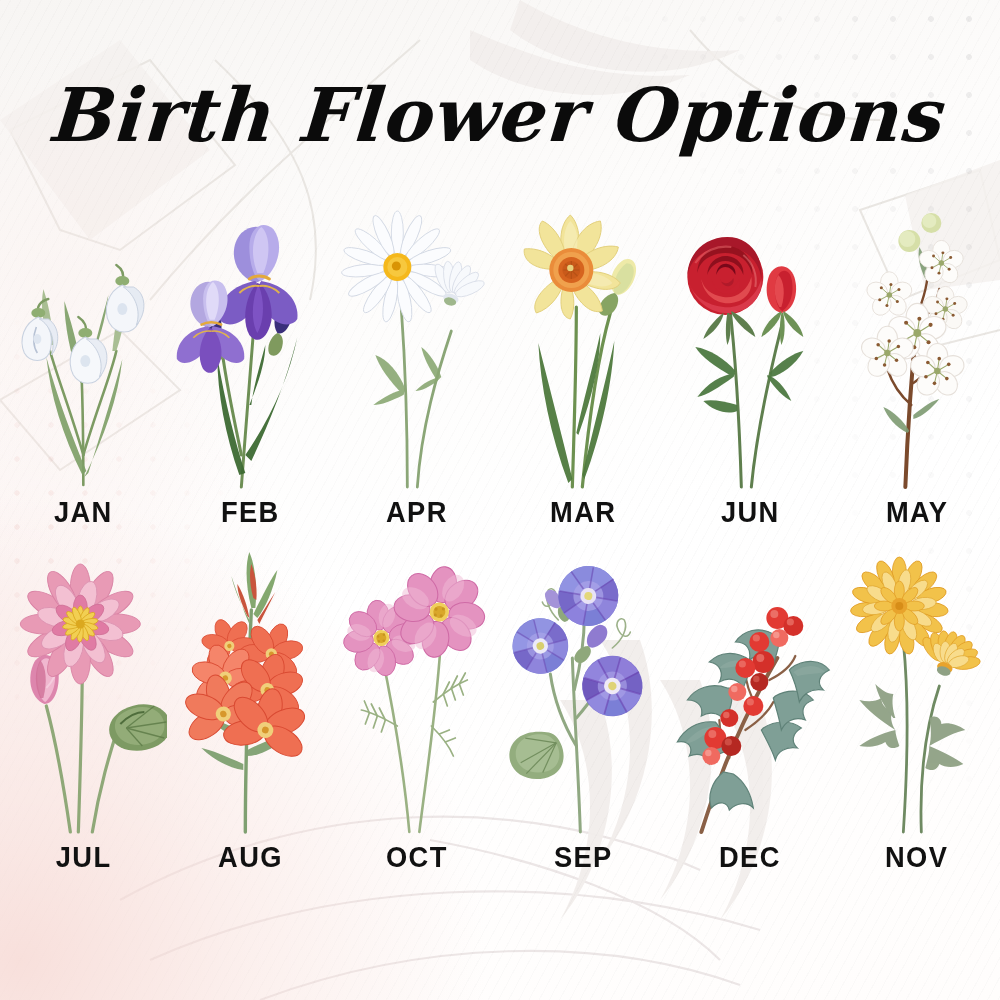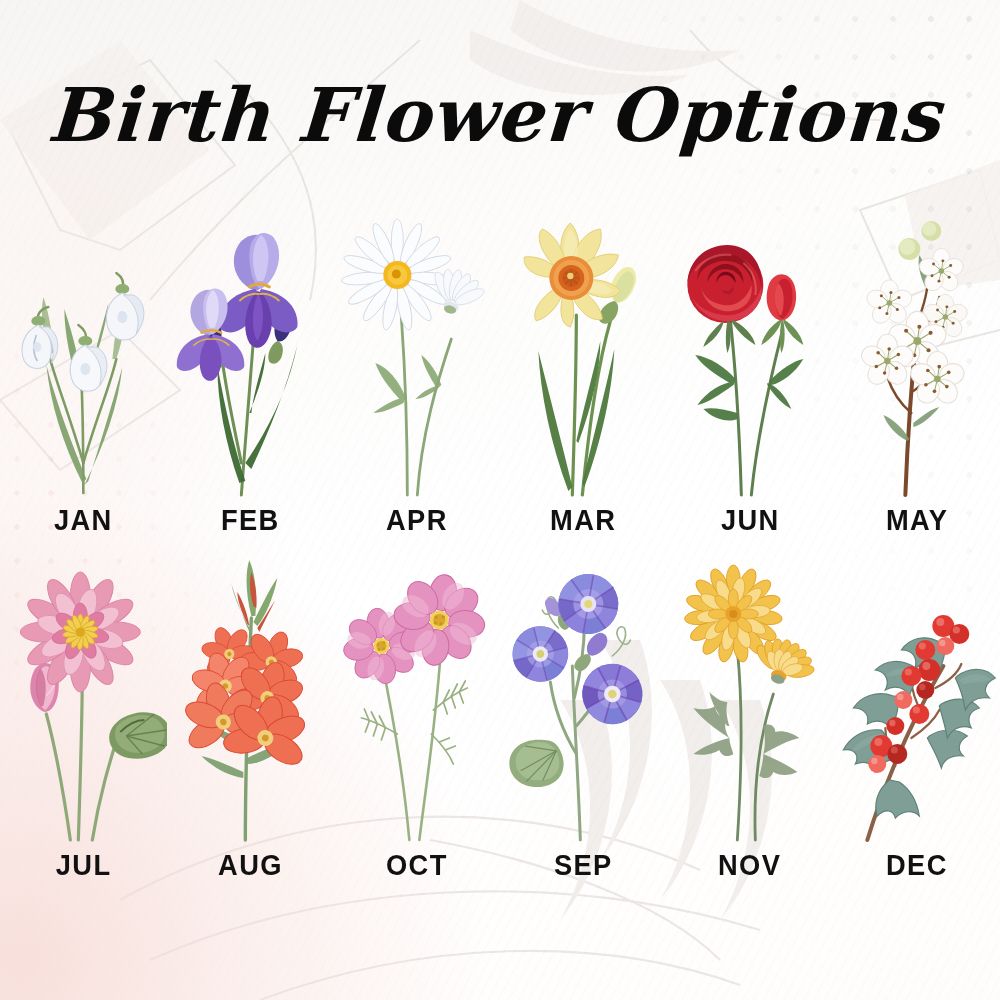--- a/index.html
+++ b/index.html
@@ -72,21 +72,21 @@
     display:flex;
     width:1000px;
     height:345px;
   }
   .cell{
     flex:1 1 0;
     position:relative;
     display:flex;
     flex-direction:column;
     align-items:center;
-    justify-content:center;
+    justify-content:flex-start;
   }
   .art{
     width:100%;
     height:285px;
     display:block;
   }
   .art svg{display:block;width:100%;height:100%;}
   .month{
     font-family:"Liberation Sans",sans-serif;
     font-weight:700;
@@ -977,106 +977,20 @@
               </g>
             </g>
           </svg>
         </div>
         <div class="month">SEP</div>
       </div>
 
       <div class="cell">
         <div class="art">
           <svg viewBox="0 0 166 285">
-            <g stroke="#6f8a62" stroke-width="2.8" fill="none" stroke-linecap="round">
-              <path d="M70 282 C 74 220 76 150 70 92"></path>
-              <path d="M88 282 C 86 226 92 178 106 136"></path>
-            </g>
-
-            <g fill="#8fa184" opacity=".95">
-              <path d="M62 180 C 46 170 34 160 26 150 C 34 152 42 152 48 148 C 48 156 54 160 60 160 C 56 166 58 174 62 180 Z"></path>
-              <path d="M62 180 C 46 184 34 190 26 196 C 36 198 46 196 52 192 C 54 198 60 200 66 196 C 64 190 62 184 62 180 Z"></path>
-              <path d="M60 168 C 50 156 44 144 42 134 C 48 140 54 144 60 144 C 58 152 60 162 62 168 Z"></path>
-              <path d="M96 196 C 110 188 122 182 132 180 C 124 174 114 172 108 174 C 108 168 102 164 96 168 C 98 178 98 188 96 196 Z"></path>
-              <path d="M96 196 C 110 202 122 208 130 214 C 122 218 112 218 106 214 C 104 220 98 222 92 218 C 94 210 96 202 96 196 Z"></path>
-            </g>
-
-            <g transform="translate(66,56)">
-              <g fill="#f2c24a" stroke="#e09b22" stroke-width=".8">
-                <ellipse cx="0" cy="-34" rx="7" ry="15"></ellipse>
-                <ellipse cx="0" cy="-34" rx="7" ry="15" transform="rotate(24)"></ellipse>
-                <ellipse cx="0" cy="-34" rx="7" ry="15" transform="rotate(48)"></ellipse>
-                <ellipse cx="0" cy="-34" rx="7" ry="15" transform="rotate(72)"></ellipse>
-                <ellipse cx="0" cy="-34" rx="7" ry="15" transform="rotate(96)"></ellipse>
-                <ellipse cx="0" cy="-34" rx="7" ry="15" transform="rotate(120)"></ellipse>
-                <ellipse cx="0" cy="-34" rx="7" ry="15" transform="rotate(144)"></ellipse>
-                <ellipse cx="0" cy="-34" rx="7" ry="15" transform="rotate(168)"></ellipse>
-                <ellipse cx="0" cy="-34" rx="7" ry="15" transform="rotate(192)"></ellipse>
-                <ellipse cx="0" cy="-34" rx="7" ry="15" transform="rotate(216)"></ellipse>
-                <ellipse cx="0" cy="-34" rx="7" ry="15" transform="rotate(240)"></ellipse>
-                <ellipse cx="0" cy="-34" rx="7" ry="15" transform="rotate(264)"></ellipse>
-                <ellipse cx="0" cy="-34" rx="7" ry="15" transform="rotate(288)"></ellipse>
-                <ellipse cx="0" cy="-34" rx="7" ry="15" transform="rotate(312)"></ellipse>
-                <ellipse cx="0" cy="-34" rx="7" ry="15" transform="rotate(336)"></ellipse>
-              </g>
-              <g fill="#f8dc8c" stroke="#e2ab36" stroke-width=".8">
-                <ellipse cx="0" cy="-24" rx="6" ry="13" transform="rotate(12)"></ellipse>
-                <ellipse cx="0" cy="-24" rx="6" ry="13" transform="rotate(48)"></ellipse>
-                <ellipse cx="0" cy="-24" rx="6" ry="13" transform="rotate(84)"></ellipse>
-                <ellipse cx="0" cy="-24" rx="6" ry="13" transform="rotate(120)"></ellipse>
-                <ellipse cx="0" cy="-24" rx="6" ry="13" transform="rotate(156)"></ellipse>
-                <ellipse cx="0" cy="-24" rx="6" ry="13" transform="rotate(192)"></ellipse>
-                <ellipse cx="0" cy="-24" rx="6" ry="13" transform="rotate(228)"></ellipse>
-                <ellipse cx="0" cy="-24" rx="6" ry="13" transform="rotate(264)"></ellipse>
-                <ellipse cx="0" cy="-24" rx="6" ry="13" transform="rotate(300)"></ellipse>
-                <ellipse cx="0" cy="-24" rx="6" ry="13" transform="rotate(336)"></ellipse>
-              </g>
-              <g fill="#f2c24a" stroke="#e09b22" stroke-width=".7">
-                <ellipse cx="0" cy="-15" rx="5" ry="10" transform="rotate(0)"></ellipse>
-                <ellipse cx="0" cy="-15" rx="5" ry="10" transform="rotate(45)"></ellipse>
-                <ellipse cx="0" cy="-15" rx="5" ry="10" transform="rotate(90)"></ellipse>
-                <ellipse cx="0" cy="-15" rx="5" ry="10" transform="rotate(135)"></ellipse>
-                <ellipse cx="0" cy="-15" rx="5" ry="10" transform="rotate(180)"></ellipse>
-                <ellipse cx="0" cy="-15" rx="5" ry="10" transform="rotate(225)"></ellipse>
-                <ellipse cx="0" cy="-15" rx="5" ry="10" transform="rotate(270)"></ellipse>
-                <ellipse cx="0" cy="-15" rx="5" ry="10" transform="rotate(315)"></ellipse>
-              </g>
-              <circle cx="0" cy="0" r="8" fill="#e8a32c"></circle>
-              <circle cx="0" cy="0" r="4" fill="#d78d18"></circle>
-            </g>
-
-            <g transform="translate(112,116) rotate(18) scale(.88)">
-              <g fill="#f2c24a" stroke="#e09b22" stroke-width=".8">
-                <ellipse cx="0" cy="-24" rx="7" ry="16" transform="rotate(-55)"></ellipse>
-                <ellipse cx="0" cy="-24" rx="7" ry="16" transform="rotate(-38)"></ellipse>
-                <ellipse cx="0" cy="-24" rx="7" ry="16" transform="rotate(-21)"></ellipse>
-                <ellipse cx="0" cy="-24" rx="7" ry="16" transform="rotate(-4)"></ellipse>
-                <ellipse cx="0" cy="-24" rx="7" ry="16" transform="rotate(13)"></ellipse>
-                <ellipse cx="0" cy="-24" rx="7" ry="16" transform="rotate(30)"></ellipse>
-                <ellipse cx="0" cy="-24" rx="7" ry="16" transform="rotate(47)"></ellipse>
-                <ellipse cx="0" cy="-24" rx="7" ry="16" transform="rotate(64)"></ellipse>
-              </g>
-              <g fill="#f8dc8c" stroke="#e2ab36" stroke-width=".8">
-                <ellipse cx="0" cy="-16" rx="6" ry="12" transform="rotate(-42)"></ellipse>
-                <ellipse cx="0" cy="-16" rx="6" ry="12" transform="rotate(-18)"></ellipse>
-                <ellipse cx="0" cy="-16" rx="6" ry="12" transform="rotate(6)"></ellipse>
-                <ellipse cx="0" cy="-16" rx="6" ry="12" transform="rotate(30)"></ellipse>
-                <ellipse cx="0" cy="-16" rx="6" ry="12" transform="rotate(54)"></ellipse>
-              </g>
-              <ellipse cx="0" cy="2" rx="9" ry="6" fill="#e8a32c"></ellipse>
-              <ellipse cx="0" cy="6" rx="8" ry="5" fill="#8fa184"></ellipse>
-            </g>
-          </svg>
-        </div>
-        <div class="month">NOV</div>
-      </div>
-
-      <div class="cell">
-        <div class="art">
-          <svg viewBox="0 0 166 285">
             <g stroke="#8a6046" stroke-width="4" fill="none" stroke-linecap="round">
               <path d="M34 282 C 50 230 74 170 110 108"></path>
             </g>
             <g stroke="#8a6046" stroke-width="2.2" fill="none" stroke-linecap="round">
               <path d="M62 208 C 56 194 52 182 52 170"></path>
               <path d="M78 180 C 90 172 100 164 106 152"></path>
               <path d="M90 158 C 82 144 78 132 78 120"></path>
               <path d="M102 130 C 114 124 124 116 128 106"></path>
             </g>
 
@@ -1121,15 +1035,101 @@
                 <circle cx="45" cy="184" r="4" fill="#f0867c" opacity=".65"></circle>
               <circle cx="64" cy="196" r="10" fill="#b52822"></circle>
                 <circle cx="61" cy="192" r="3.6" fill="#e0655c" opacity=".6"></circle>
               <circle cx="44" cy="206" r="9" fill="#f06a60"></circle>
                 <circle cx="41" cy="203" r="3.2" fill="#f8a89f" opacity=".7"></circle>
             </g>
           </svg>
         </div>
         <div class="month">DEC</div>
       </div>
+
+      <div class="cell">
+        <div class="art">
+          <svg viewBox="0 0 166 285">
+            <g stroke="#6f8a62" stroke-width="2.8" fill="none" stroke-linecap="round">
+              <path d="M70 282 C 74 220 76 150 70 92"></path>
+              <path d="M88 282 C 86 226 92 178 106 136"></path>
+            </g>
+
+            <g fill="#8fa184" opacity=".95">
+              <path d="M62 180 C 46 170 34 160 26 150 C 34 152 42 152 48 148 C 48 156 54 160 60 160 C 56 166 58 174 62 180 Z"></path>
+              <path d="M62 180 C 46 184 34 190 26 196 C 36 198 46 196 52 192 C 54 198 60 200 66 196 C 64 190 62 184 62 180 Z"></path>
+              <path d="M60 168 C 50 156 44 144 42 134 C 48 140 54 144 60 144 C 58 152 60 162 62 168 Z"></path>
+              <path d="M96 196 C 110 188 122 182 132 180 C 124 174 114 172 108 174 C 108 168 102 164 96 168 C 98 178 98 188 96 196 Z"></path>
+              <path d="M96 196 C 110 202 122 208 130 214 C 122 218 112 218 106 214 C 104 220 98 222 92 218 C 94 210 96 202 96 196 Z"></path>
+            </g>
+
+            <g transform="translate(66,56)">
+              <g fill="#f2c24a" stroke="#e09b22" stroke-width=".8">
+                <ellipse cx="0" cy="-34" rx="7" ry="15"></ellipse>
+                <ellipse cx="0" cy="-34" rx="7" ry="15" transform="rotate(24)"></ellipse>
+                <ellipse cx="0" cy="-34" rx="7" ry="15" transform="rotate(48)"></ellipse>
+                <ellipse cx="0" cy="-34" rx="7" ry="15" transform="rotate(72)"></ellipse>
+                <ellipse cx="0" cy="-34" rx="7" ry="15" transform="rotate(96)"></ellipse>
+                <ellipse cx="0" cy="-34" rx="7" ry="15" transform="rotate(120)"></ellipse>
+                <ellipse cx="0" cy="-34" rx="7" ry="15" transform="rotate(144)"></ellipse>
+                <ellipse cx="0" cy="-34" rx="7" ry="15" transform="rotate(168)"></ellipse>
+                <ellipse cx="0" cy="-34" rx="7" ry="15" transform="rotate(192)"></ellipse>
+                <ellipse cx="0" cy="-34" rx="7" ry="15" transform="rotate(216)"></ellipse>
+                <ellipse cx="0" cy="-34" rx="7" ry="15" transform="rotate(240)"></ellipse>
+                <ellipse cx="0" cy="-34" rx="7" ry="15" transform="rotate(264)"></ellipse>
+                <ellipse cx="0" cy="-34" rx="7" ry="15" transform="rotate(288)"></ellipse>
+                <ellipse cx="0" cy="-34" rx="7" ry="15" transform="rotate(312)"></ellipse>
+                <ellipse cx="0" cy="-34" rx="7" ry="15" transform="rotate(336)"></ellipse>
+              </g>
+              <g fill="#f8dc8c" stroke="#e2ab36" stroke-width=".8">
+                <ellipse cx="0" cy="-24" rx="6" ry="13" transform="rotate(12)"></ellipse>
+                <ellipse cx="0" cy="-24" rx="6" ry="13" transform="rotate(48)"></ellipse>
+                <ellipse cx="0" cy="-24" rx="6" ry="13" transform="rotate(84)"></ellipse>
+                <ellipse cx="0" cy="-24" rx="6" ry="13" transform="rotate(120)"></ellipse>
+                <ellipse cx="0" cy="-24" rx="6" ry="13" transform="rotate(156)"></ellipse>
+                <ellipse cx="0" cy="-24" rx="6" ry="13" transform="rotate(192)"></ellipse>
+                <ellipse cx="0" cy="-24" rx="6" ry="13" transform="rotate(228)"></ellipse>
+                <ellipse cx="0" cy="-24" rx="6" ry="13" transform="rotate(264)"></ellipse>
+                <ellipse cx="0" cy="-24" rx="6" ry="13" transform="rotate(300)"></ellipse>
+                <ellipse cx="0" cy="-24" rx="6" ry="13" transform="rotate(336)"></ellipse>
+              </g>
+              <g fill="#f2c24a" stroke="#e09b22" stroke-width=".7">
+                <ellipse cx="0" cy="-15" rx="5" ry="10" transform="rotate(0)"></ellipse>
+                <ellipse cx="0" cy="-15" rx="5" ry="10" transform="rotate(45)"></ellipse>
+                <ellipse cx="0" cy="-15" rx="5" ry="10" transform="rotate(90)"></ellipse>
+                <ellipse cx="0" cy="-15" rx="5" ry="10" transform="rotate(135)"></ellipse>
+                <ellipse cx="0" cy="-15" rx="5" ry="10" transform="rotate(180)"></ellipse>
+                <ellipse cx="0" cy="-15" rx="5" ry="10" transform="rotate(225)"></ellipse>
+                <ellipse cx="0" cy="-15" rx="5" ry="10" transform="rotate(270)"></ellipse>
+                <ellipse cx="0" cy="-15" rx="5" ry="10" transform="rotate(315)"></ellipse>
+              </g>
+              <circle cx="0" cy="0" r="8" fill="#e8a32c"></circle>
+              <circle cx="0" cy="0" r="4" fill="#d78d18"></circle>
+            </g>
+
+            <g transform="translate(112,116) rotate(18) scale(.88)">
+              <g fill="#f2c24a" stroke="#e09b22" stroke-width=".8">
+                <ellipse cx="0" cy="-24" rx="7" ry="16" transform="rotate(-55)"></ellipse>
+                <ellipse cx="0" cy="-24" rx="7" ry="16" transform="rotate(-38)"></ellipse>
+                <ellipse cx="0" cy="-24" rx="7" ry="16" transform="rotate(-21)"></ellipse>
+                <ellipse cx="0" cy="-24" rx="7" ry="16" transform="rotate(-4)"></ellipse>
+                <ellipse cx="0" cy="-24" rx="7" ry="16" transform="rotate(13)"></ellipse>
+                <ellipse cx="0" cy="-24" rx="7" ry="16" transform="rotate(30)"></ellipse>
+                <ellipse cx="0" cy="-24" rx="7" ry="16" transform="rotate(47)"></ellipse>
+                <ellipse cx="0" cy="-24" rx="7" ry="16" transform="rotate(64)"></ellipse>
+              </g>
+              <g fill="#f8dc8c" stroke="#e2ab36" stroke-width=".8">
+                <ellipse cx="0" cy="-16" rx="6" ry="12" transform="rotate(-42)"></ellipse>
+                <ellipse cx="0" cy="-16" rx="6" ry="12" transform="rotate(-18)"></ellipse>
+                <ellipse cx="0" cy="-16" rx="6" ry="12" transform="rotate(6)"></ellipse>
+                <ellipse cx="0" cy="-16" rx="6" ry="12" transform="rotate(30)"></ellipse>
+                <ellipse cx="0" cy="-16" rx="6" ry="12" transform="rotate(54)"></ellipse>
+              </g>
+              <ellipse cx="0" cy="2" rx="9" ry="6" fill="#e8a32c"></ellipse>
+              <ellipse cx="0" cy="6" rx="8" ry="5" fill="#8fa184"></ellipse>
+            </g>
+          </svg>
+        </div>
+        <div class="month">NOV</div>
+      </div>
     </div>
   </div>
 </div>
 
 </body></html>

